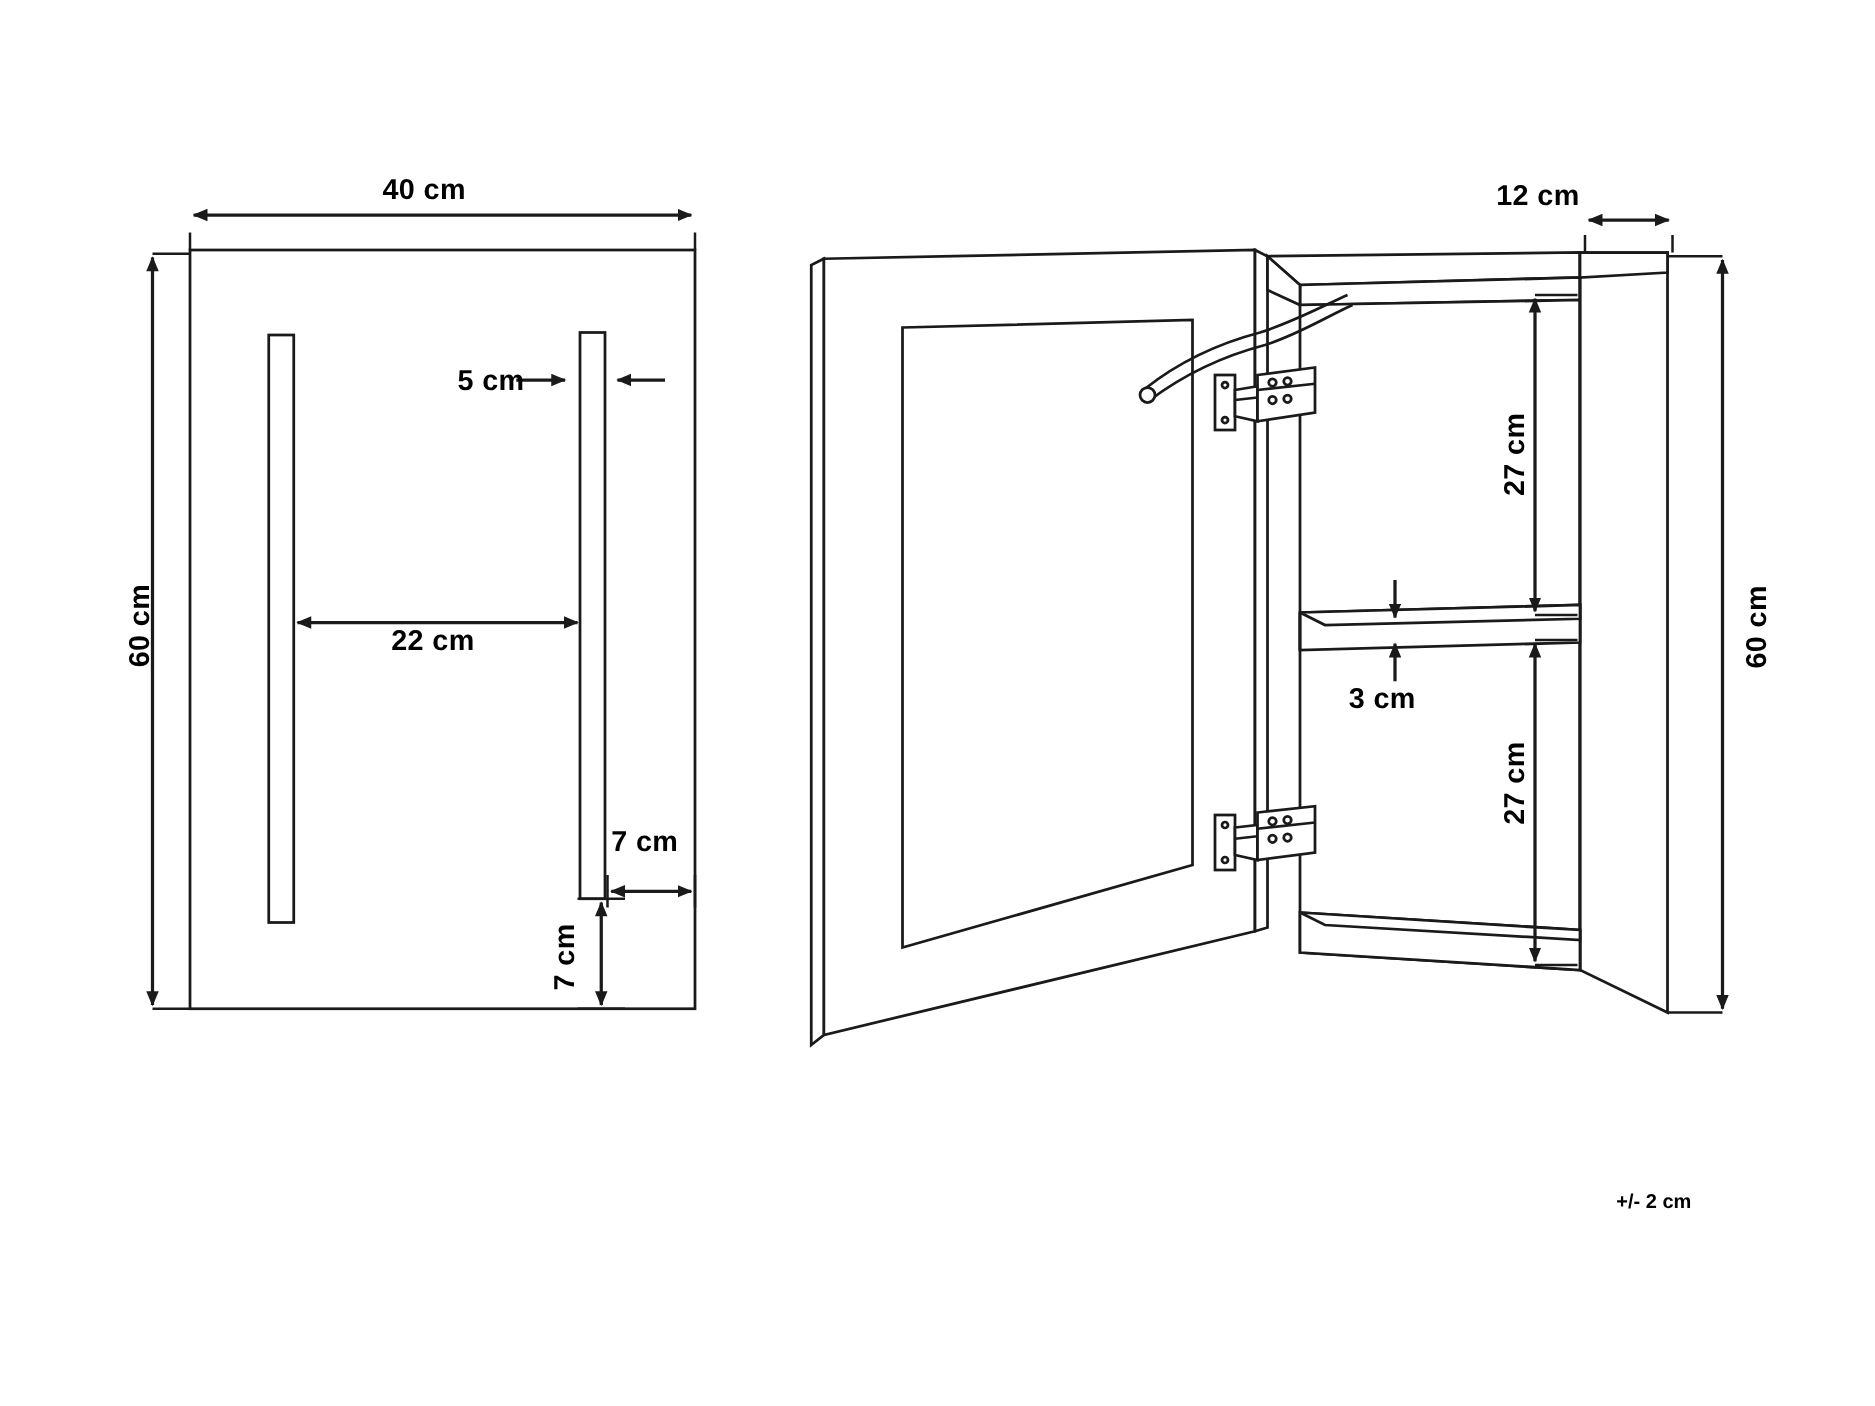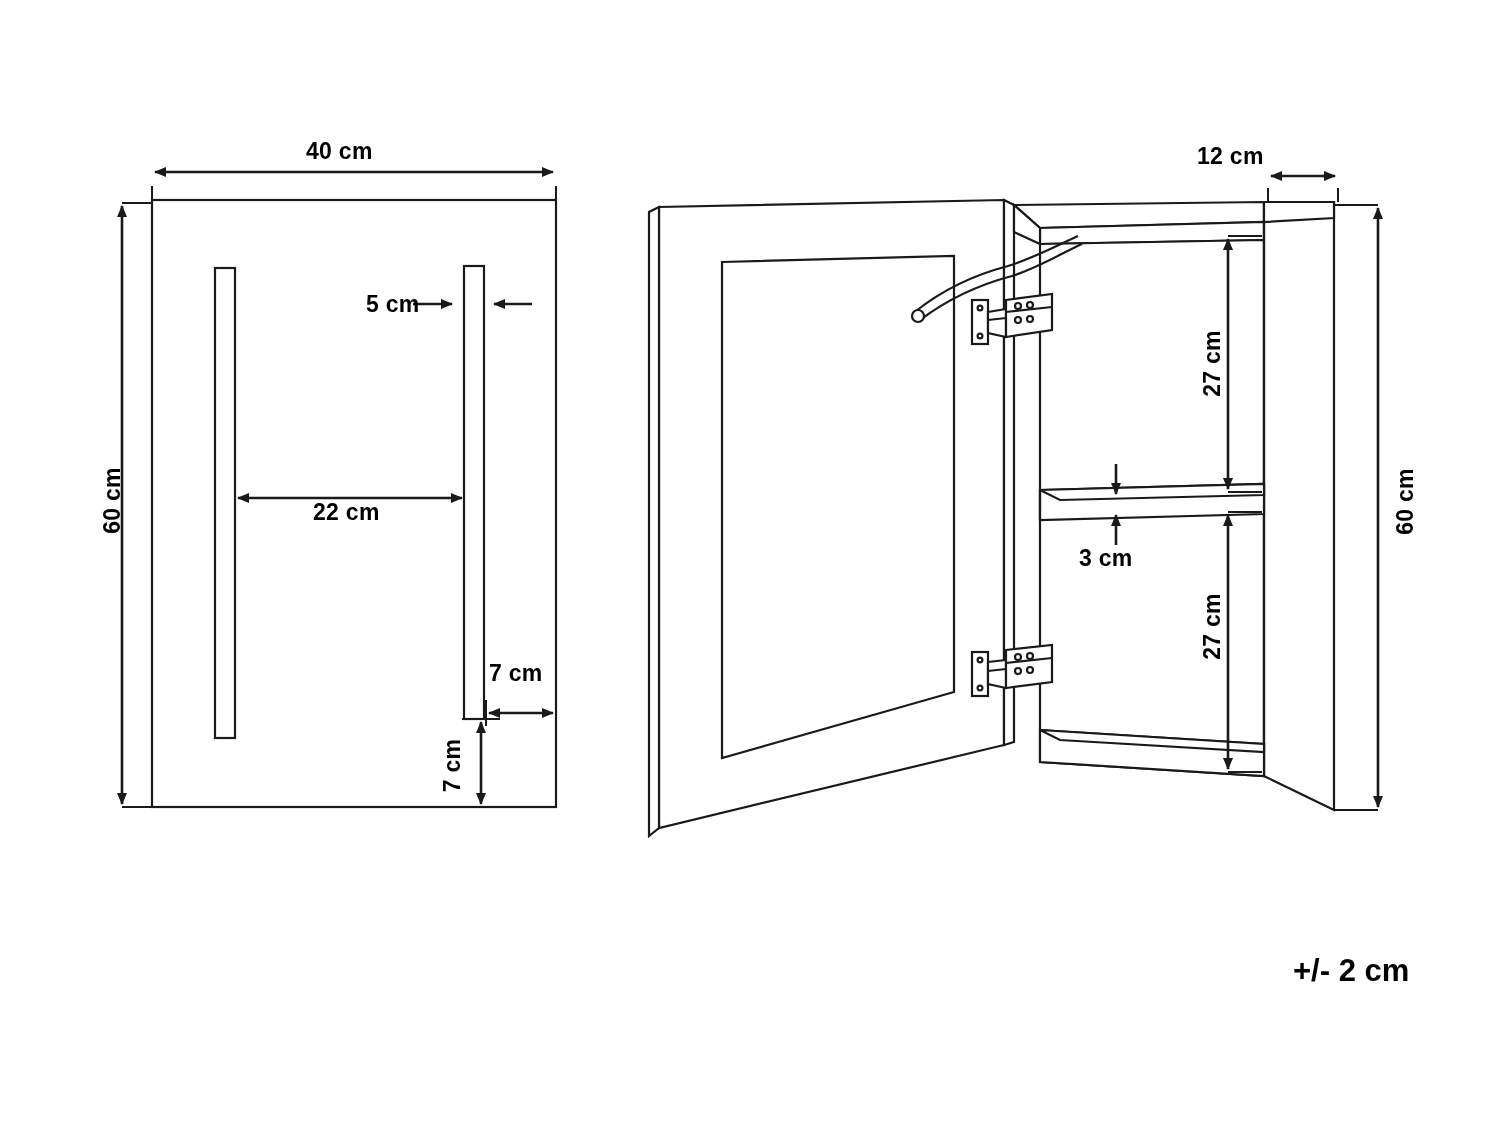--- a/index.html
+++ b/index.html
@@ -36,21 +36,21 @@
     letter-spacing: 0.3px;
   }
   .lbl.vert {
     transform-origin: 50% 50%;
     transform: rotate(-90deg);
   }
   .tol {
     position: absolute;
     font-family: "Liberation Sans", sans-serif;
     font-weight: bold;
-    font-size: 31px;
+    font-size: 16px;
     color: #000000;
     white-space: nowrap;
   }
 </style>
 </head>
 <body>
 
 <div id="stage">
 
   <svg class="diagram" viewBox="0 0 1500 1125" xmlns="http://www.w3.org/2000/svg">

